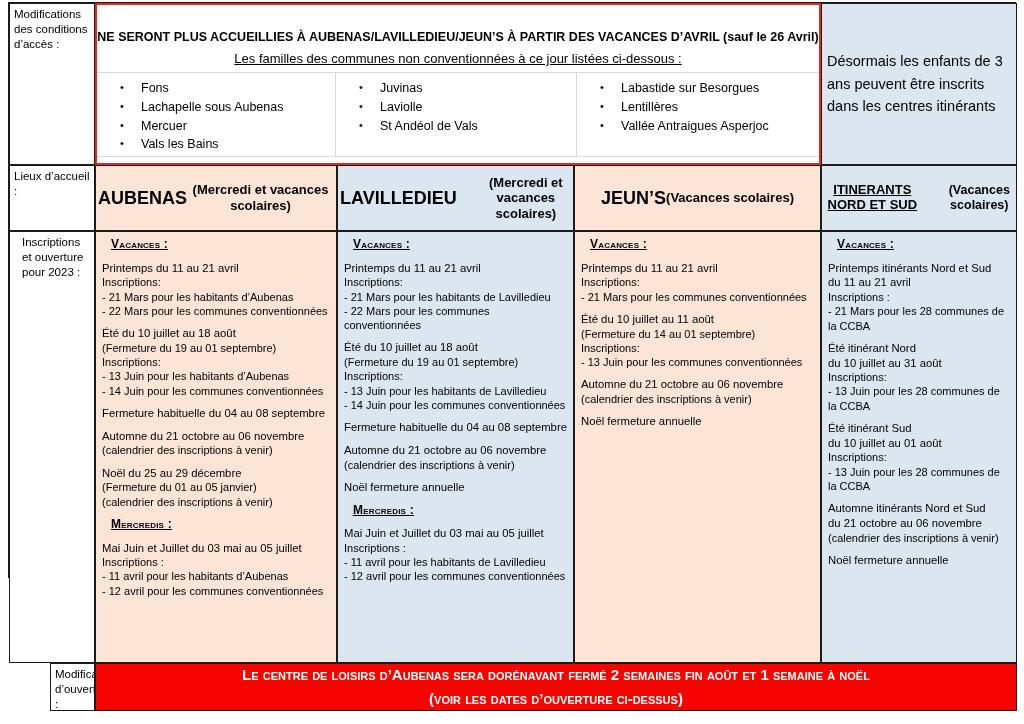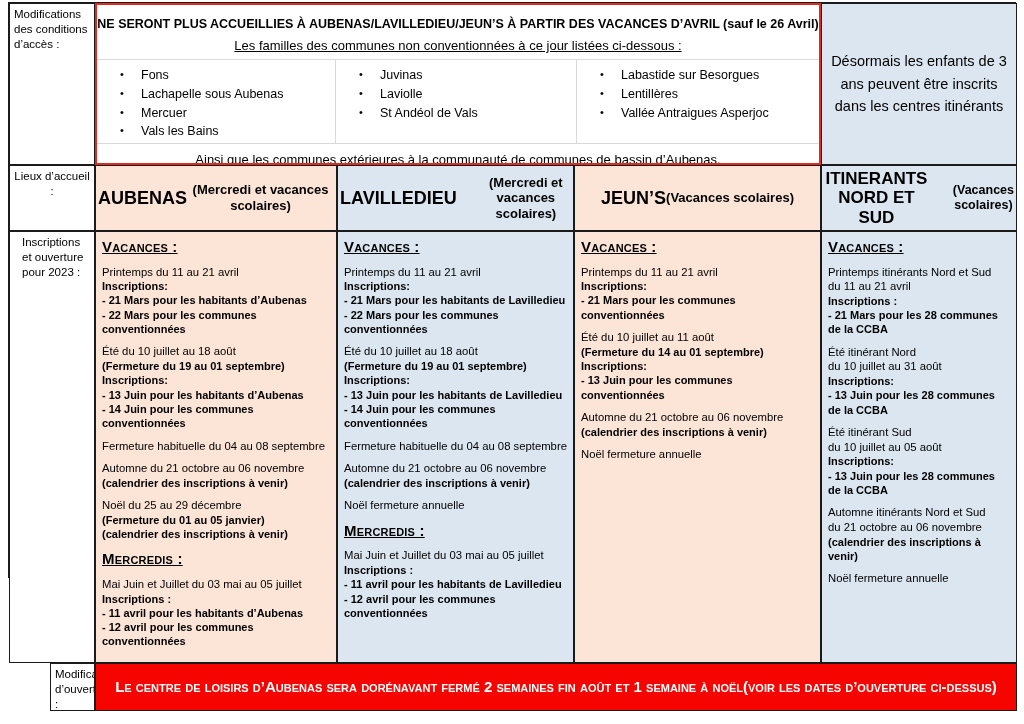--- a/index.html
+++ b/index.html
@@ -11,55 +11,55 @@
        display:grid;box-sizing:border-box;
        grid-template-columns:86px 242px 237px 247px 196px;
        grid-template-rows:162px 66px 432px 48px;
        border:1px solid var(--line);}
   .cell{box-sizing:border-box;border:1px solid var(--line);overflow:hidden;}
   .lbl{background:#fff;font-size:11.5px;line-height:1.32;padding:3px 4px;}
   
   .r1c1{grid-column:1;grid-row:1;}
   .redbox{grid-column:2 / span 3;grid-row:1;border:2px solid var(--redline);background:#fff;
           display:flex;flex-direction:column;}
-  .rb-title{font-weight:bold;font-size:12.5px;text-align:center;padding-top:12px;}
+  .rb-title{font-weight:bold;font-size:12.5px;text-align:center;padding-top:25px;}
   .rb-sub{font-size:13px;text-align:center;text-decoration:underline;padding:7px 0 6px 0;}
   .rb-cols{display:grid;grid-template-columns:239px 241px 1fr;flex:1;
            border-top:1px solid #d9d9d9;border-bottom:1px solid #d9d9d9;}
   .rb-col{padding:6px 2px 2px 2px;border-right:1px solid #d9d9d9;}
   .rb-col:last-child{border-right:none;}
   .rb-item{font-size:12.5px;line-height:1.5;display:flex;}
   .dot{width:22px;text-align:center;flex:0 0 22px;font-size:11px;padding-left:12px;}
   .rb-item span:last-child{padding-left:8px;}
   .rb-foot{font-size:13px;text-align:center;padding:8px 0 9px 0;}
   .rb-foot .u{text-decoration:underline;}
   .notice{grid-column:5;grid-row:1;background:var(--blue);
-          display:flex;align-items:center;justify-content:center;text-align:center;
+          display:flex;align-items:center;justify-content:center;
           font-size:14.5px;line-height:1.55;padding:4px 5px;}
   
-  .r2c1{grid-column:1;grid-row:2;text-align:center;}
+  .r2c1{grid-column:1;grid-row:2;}
   .vh{grid-row:2;display:flex;flex-direction:row;align-items:center;justify-content:center;
       text-align:center;font-weight:bold;padding:2px;}
   .vh .vname{font-size:18px;line-height:1.15;}
   .vh .vsub{font-size:13px;line-height:1.2;}
-  .vh-itin .vname{font-size:17px;}
+  .vh-itin .vname{font-size:13px;text-decoration:underline;}
   .vh-itin .vsub{font-size:12.5px;}
   .c-peach{background:var(--peach);}
   .c-blue{background:var(--blue);gap:24px;}
   
   .r3c1{grid-column:1;grid-row:3;padding-left:12px;}
   .sched{grid-row:3;font-size:11px;line-height:1.3;padding:5px 6px;}
   .blk{margin-bottom:8px;}
-  .ln-h{font-weight:bold;font-variant:small-caps;text-decoration:underline;font-size:15px;letter-spacing:.2px;}
+  .ln-h{font-weight:bold;font-variant:small-caps;text-decoration:underline;font-size:12px;letter-spacing:.2px;margin-left:9px;}
   .ln-b{font-weight:normal;font-size:11.3px;}
-  .ln-n{font-weight:bold;}
+  .ln-n{font-weight:normal;}
   
   .r4c1{grid-column:1;grid-row:4;margin-left:41px;}
   .banner{grid-column:2 / span 4;grid-row:4;background:var(--banner);color:#fff;
-          display:flex;align-items:center;justify-content:center;
+          display:flex;flex-direction:column;align-items:center;justify-content:space-between;
           font-weight:bold;font-variant:small-caps;font-size:15px;line-height:1.45;text-align:center;}
 </style>
 </head>
 <body>
 
 <div class="tbl">
 
   <div class="cell lbl r1c1">Modifications des conditions d’accès :</div>
 
   <div class="cell redbox">
@@ -247,21 +247,21 @@
         <div class="ln-n">- 21 Mars pour les 28 communes de la CCBA</div>
       </div>
       <div class="blk">
         <div class="ln-b">Été itinérant Nord</div>
         <div class="ln-b">du 10 juillet au 31 août</div>
         <div class="ln-n">Inscriptions:</div>
         <div class="ln-n">- 13 Juin pour les 28 communes de la CCBA</div>
       </div>
       <div class="blk">
         <div class="ln-b">Été itinérant Sud</div>
-        <div class="ln-b">du 10 juillet au 05 août</div>
+        <div class="ln-b">du 10 juillet au 01 août</div>
         <div class="ln-n">Inscriptions:</div>
         <div class="ln-n">- 13 Juin pour les 28 communes de la CCBA</div>
       </div>
       <div class="blk">
         <div class="ln-b">Automne itinérants Nord et Sud</div>
         <div class="ln-b">du 21 octobre au 06 novembre</div>
         <div class="ln-n">(calendrier des inscriptions à venir)</div>
       </div>
       <div class="blk">
         <div class="ln-b">Noël fermeture annuelle</div>

